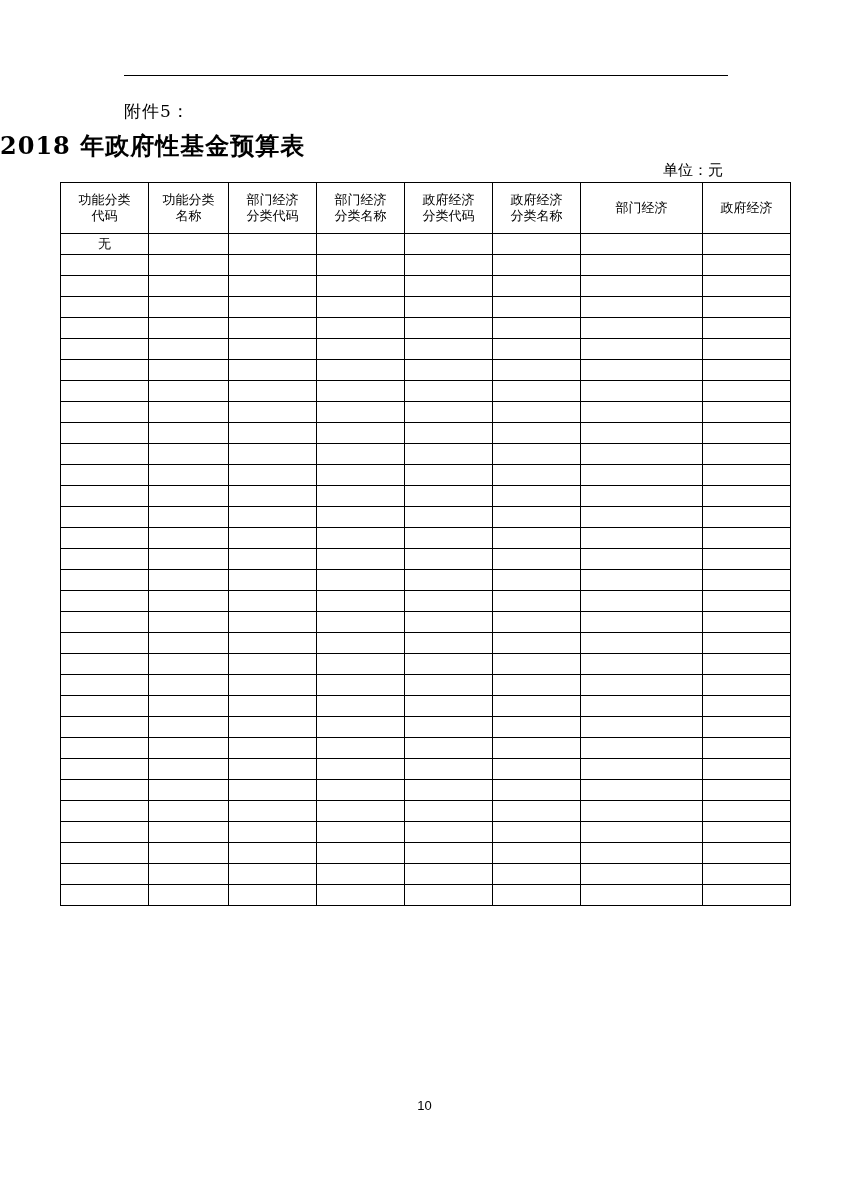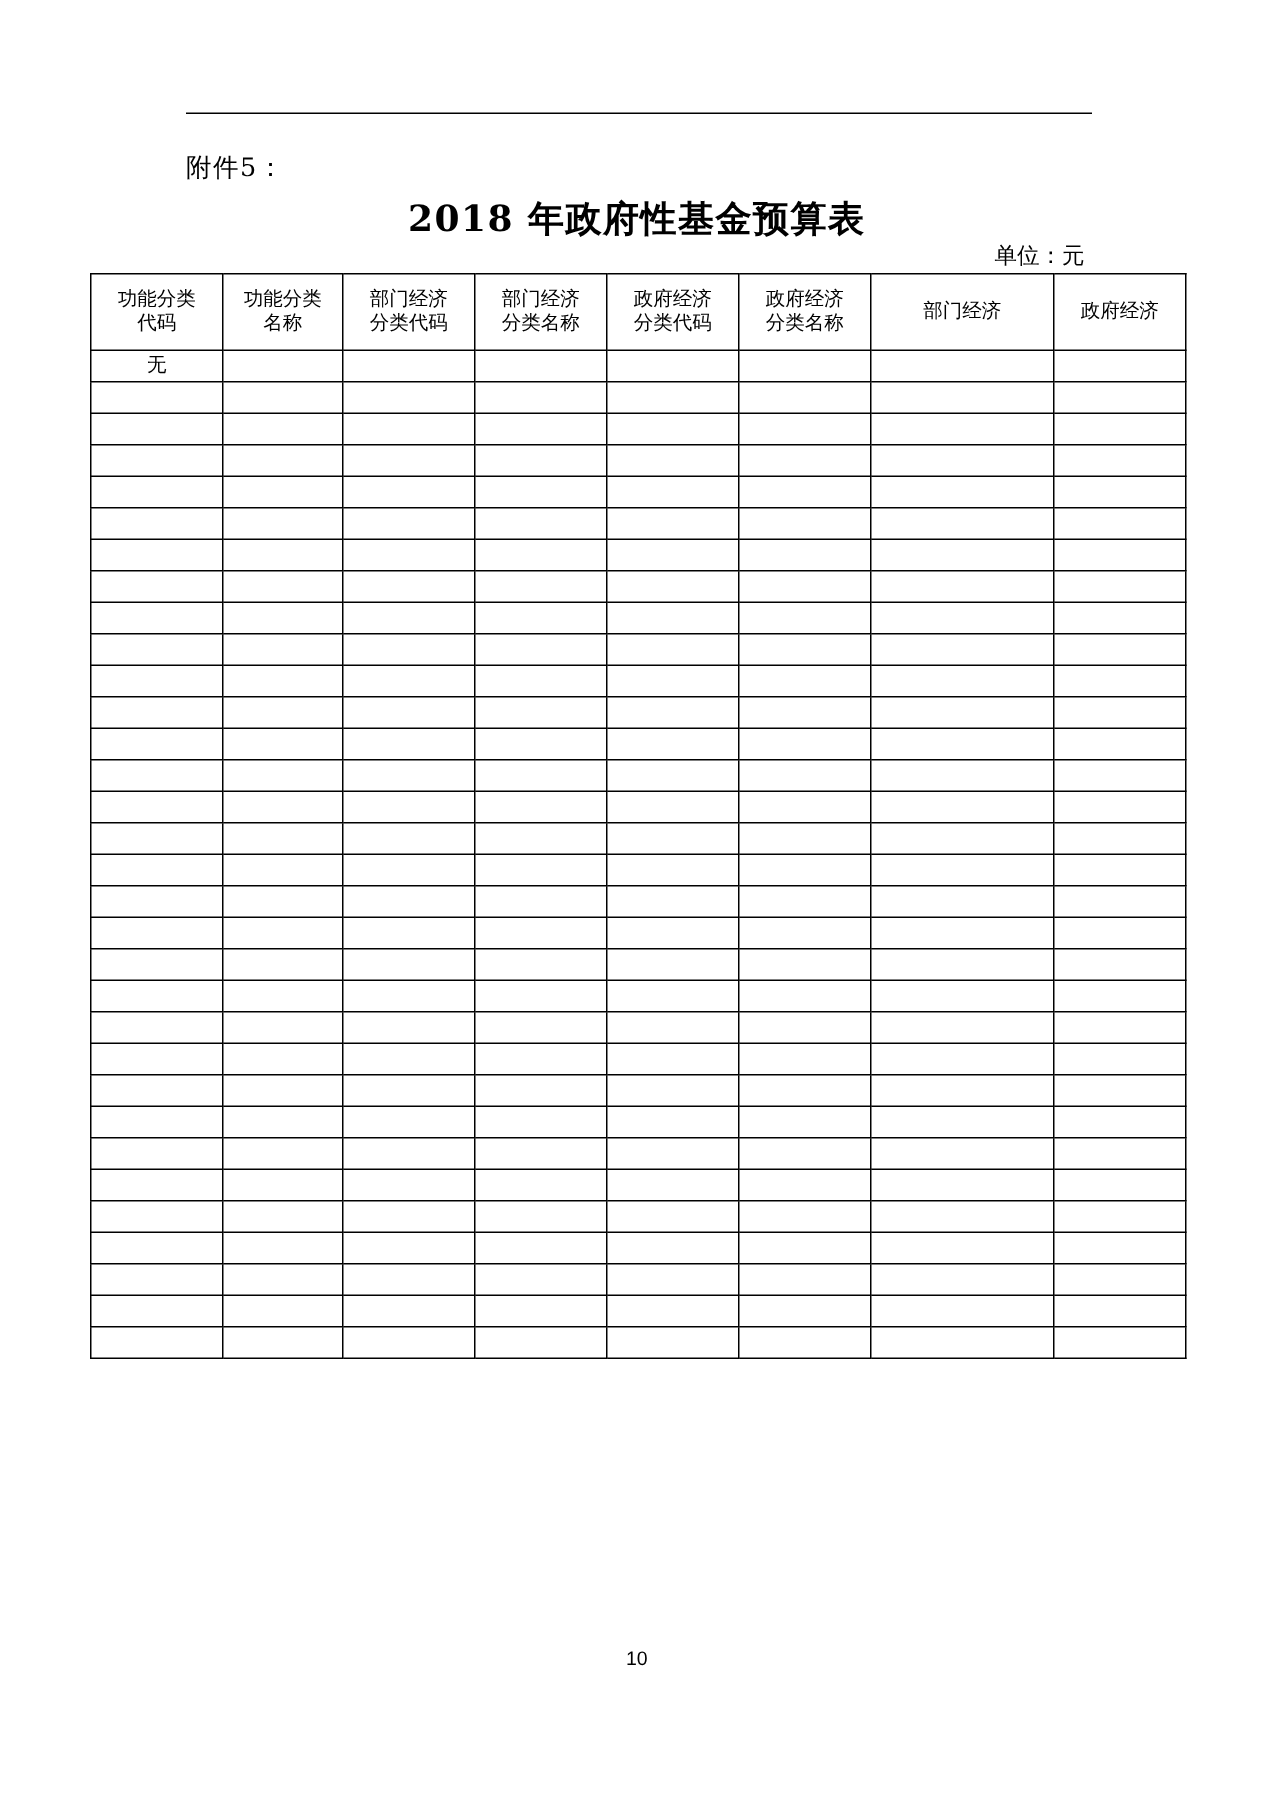--- a/index.html
+++ b/index.html
@@ -36,21 +36,20 @@
     font-family: "DejaVu Serif", "Liberation Serif", serif;
     font-size: 17px;
     letter-spacing: 1px;
     white-space: nowrap;
   }
   .doc-title {
     position: absolute;
     left: 0;
     top: 130px;
     width: 849px;
-    text-align: center;
     font-family: "DejaVu Serif", "Liberation Serif", serif;
     font-size: 24px;
     font-weight: bold;
     letter-spacing: 1px;
   }
   .unit-note {
     position: absolute;
     right: 126px;
     top: 161px;
     font-size: 15px;

